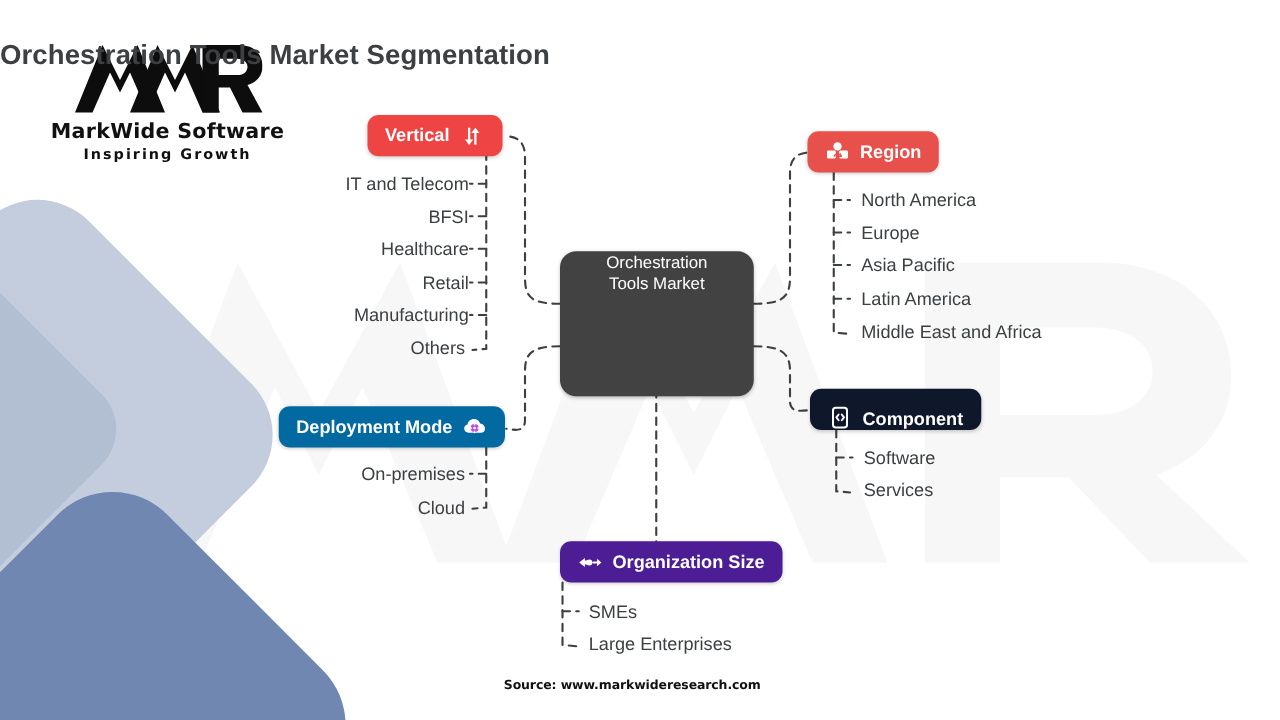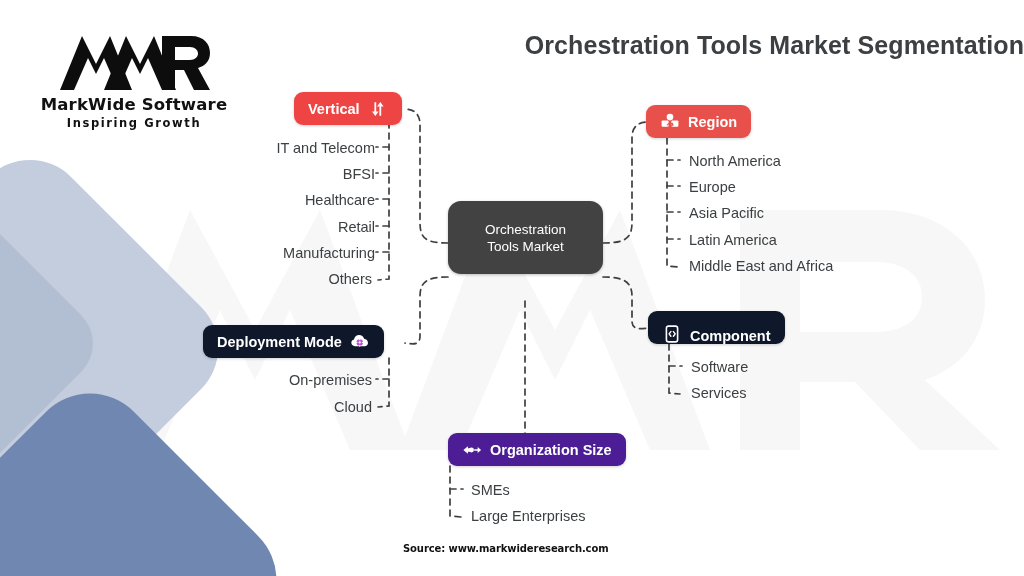--- a/index.html
+++ b/index.html
@@ -32,48 +32,48 @@
   
   .logo{position:absolute;left:34px;top:32px;width:200px;text-align:center;}
   .logo svg{display:block;margin:0 auto;}
   .logo .l1{font-size:16.5px;font-weight:bold;letter-spacing:.2px;color:#111;margin-top:1px;
             font-family:"DejaVu Sans", sans-serif;}
   .logo .l2{font-size:11.5px;font-weight:bold;letter-spacing:1.6px;color:#111;margin-top:2px;
             font-family:"DejaVu Sans", sans-serif;}
 
   
   .title{
-    position:absolute;left:0;top:31px;width:1024px;text-align:right;
-    font-size:25px;font-weight:bold;color:#3c4043;letter-spacing:.1px;
+    position:absolute;left:0;top:31px;width:1024px;text-align:left;
+    font-size:22px;font-weight:bold;color:#3c4043;letter-spacing:.1px;
   }
 
   
   .center-node{
-    position:absolute;left:448px;top:201px;width:155px;height:73px;
+    position:absolute;left:448px;top:201px;width:155px;height:116px;
     background:#424242;border-radius:13px;
-    display:flex;align-items:center;justify-content:center;
+    display:flex;justify-content:center;
     box-shadow:0 1px 3px rgba(0,0,0,.25);
   }
   .center-node span{
     color:#fff;font-size:13.5px;line-height:17px;text-align:center;font-weight:400;
   }
 
   
   .pill{
     position:absolute;display:flex;align-items:center;gap:8px;
     border-radius:9px;padding:0 14px;height:33px;
     color:#fff;font-size:14.5px;font-weight:bold;white-space:nowrap;
     box-shadow:0 1px 3px rgba(0,0,0,.18);
   }
   .pill .ico{display:flex;align-items:center;justify-content:center;width:20px;height:20px;}
   .pill .ico svg{display:block;}
 
   #pill-vertical{left:294px;top:92px;background:#ef4444;flex-direction:row;}
   #pill-region{left:646px;top:105px;background:#e8514b;}
-  #pill-deployment{left:203px;top:325px;background:#0f172a;}
+  #pill-deployment{left:223px;top:325px;background:#0369a1;}
   #pill-component{left:648px;top:311px;background:#0f172a;align-items:flex-end;}
   #pill-orgsize{left:448px;top:433px;background:#4c1d95;}
 
   
   .leaf{
     position:absolute;font-size:14.5px;color:#3c4043;white-space:nowrap;line-height:18px;
   }
   .leaf.right{text-align:right;}
 
   

